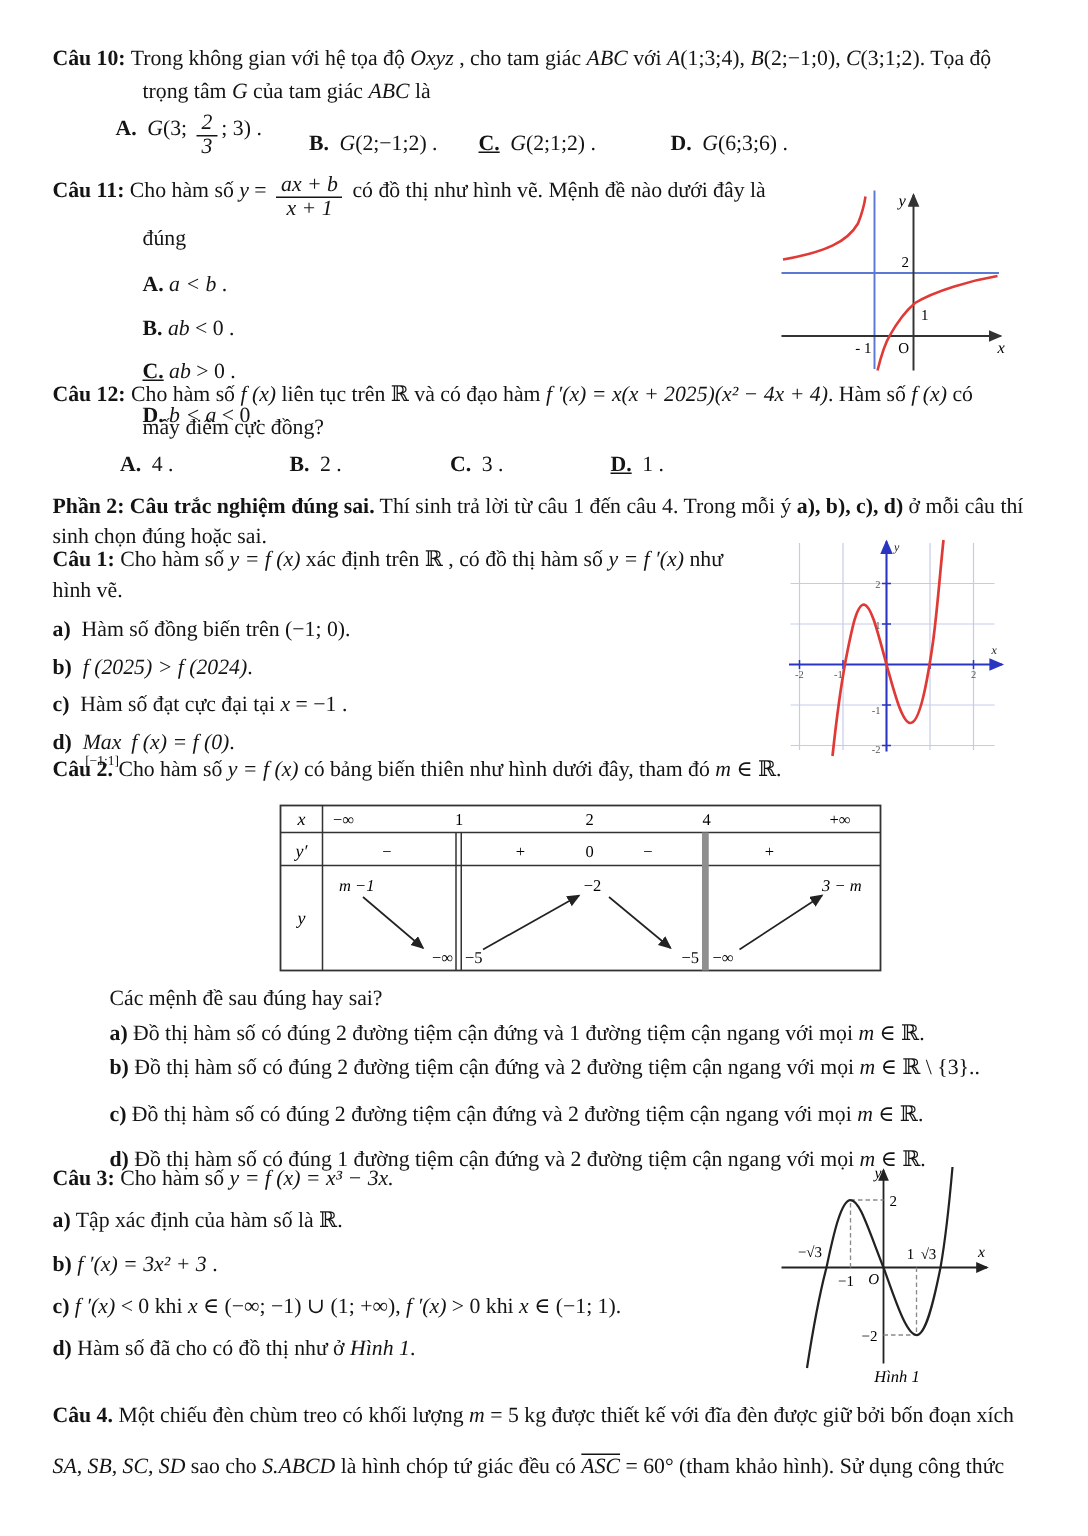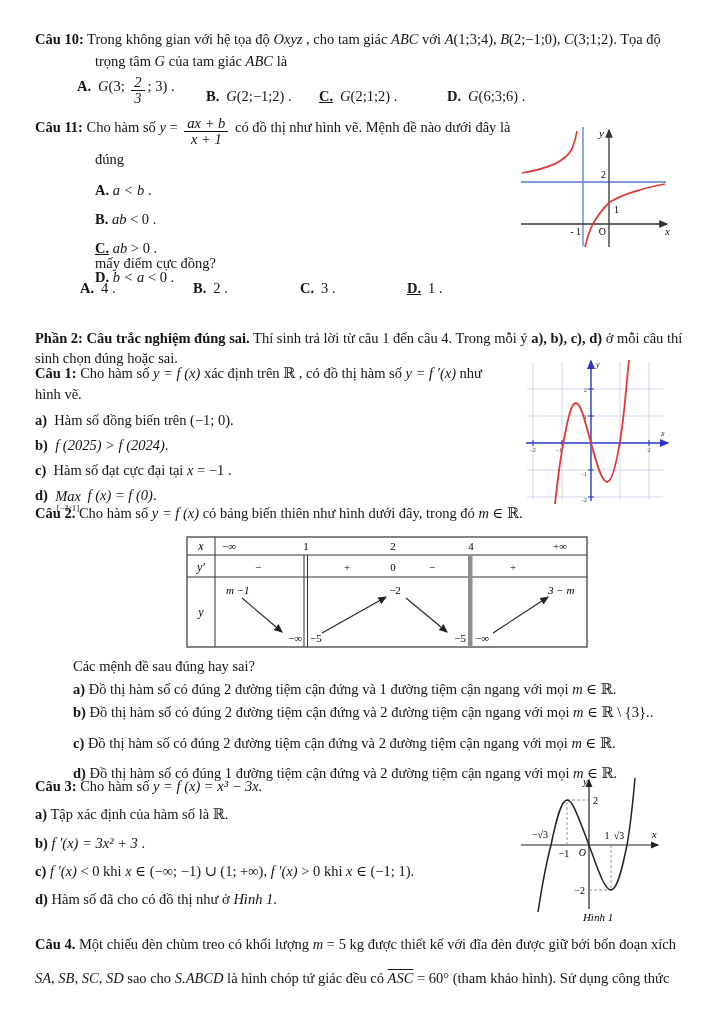--- a/index.html
+++ b/index.html
@@ -74,20 +74,21 @@
       <text x="86" y="16" font-size="11" font-style="italic">y</text>
       <text x="152" y="114" font-size="11" font-style="italic">x</text>
       <text x="93" y="114" font-size="10" text-anchor="end">O</text>
       <text x="93" y="57" font-size="10" text-anchor="end">2</text>
       <text x="101" y="92" font-size="10">1</text>
       <text x="68" y="114" font-size="10" text-anchor="end">- 1</text>
     </svg>
   </div>
 
   <div class="block" style="top:252px">
+    <div><span class="qlabel">Câu 12:</span><span><span> Cho hàm số </span><span class="it">f (x)</span><span> liên tục trên ℝ  và có đạo hàm </span><span class="it">f ′(x) = x(x + 2025)(x² − 4x + 4)</span><span>. Hàm số </span><span class="it">f (x)</span><span> có</span></span></div>
     <div class="indent">mấy điểm cực đồng?</div>
     <div class="opt-row q12-opts" style="margin-left:45px">
       <div class="opt"><span class="qlabel">A.</span><span class="optbody">4 .</span></div>
       <div class="opt"><span class="qlabel">B.</span><span class="optbody">2 .</span></div>
       <div class="opt"><span class="qlabel">C.</span><span class="optbody">3 .</span></div>
       <div class="opt"><span class="qlabel un">D.</span><span class="optbody">1 .</span></div>
     </div>
   </div>
 
   <div class="block" style="top:328px;line-height:1.4">
@@ -140,21 +141,21 @@
       <text x="64" y="63" font-size="7" fill="#555" text-anchor="end">1</text>
       <text x="64" y="120" font-size="7" fill="#555" text-anchor="end">-1</text>
       <text x="64" y="146" font-size="7" fill="#555" text-anchor="end">-2</text>
       <text x="10" y="96" font-size="7" fill="#555" text-anchor="middle">-2</text>
       <text x="36" y="96" font-size="7" fill="#555" text-anchor="middle">-1</text>
       <text x="126" y="96" font-size="7" fill="#555" text-anchor="middle">2</text>
     </svg>
   </div>
 
   <div class="block" style="top:503px;line-height:1.45">
-    <div><span class="qlabel">Câu 2.</span><span><span>   Cho hàm số </span><span class="it">y = f (x)</span><span> có bảng biến thiên như hình dưới đây, trong đó </span><span class="it">m</span><span> ∈ ℝ.</span></span></div>
+    <div><span class="qlabel">Câu 2.</span><span><span>   Cho hàm số </span><span class="it">y = f (x)</span><span> có bảng biến thiên như hình dưới đây, tham đó </span><span class="it">m</span><span> ∈ ℝ.</span></span></div>
     <div style="height:132px"></div>
     <div style="margin-left:38px">Các mệnh đề sau đúng hay sai?</div>
     <div class="stmt" style="margin-left:38px;margin-top:2px"><span class="qlabel">a)</span> <span><span>Đồ thị hàm số có đúng 2 đường tiệm cận đứng và 1 đường tiệm cận ngang với mọi </span><span class="it">m</span><span> ∈ ℝ.</span></span></div>
     <div class="stmt" style="margin-left:38px;margin-top:3px"><span class="qlabel">b)</span> <span><span>Đồ thị hàm số có đúng 2 đường tiệm cận đứng và 2 đường tiệm cận ngang với mọi </span><span class="it">m</span><span> ∈ ℝ \ {3}..</span></span></div>
     <div class="stmt" style="margin-left:38px;margin-top:11px"><span class="qlabel">c)</span> <span><span>Đồ thị hàm số có đúng 2 đường tiệm cận đứng và 2 đường tiệm cận ngang với mọi </span><span class="it">m</span><span> ∈ ℝ.</span></span></div>
     <div class="stmt" style="margin-left:38px;margin-top:10px"><span class="qlabel">d)</span> <span><span>Đồ thị hàm số có đúng 1 đường tiệm cận đứng và 2 đường tiệm cận ngang với mọi </span><span class="it">m</span><span> ∈ ℝ.</span></span></div>
   </div>
 
   <div class="svgbox" style="left:186px;top:536px">
     <svg width="402" height="113" viewBox="0 0 402 113">

